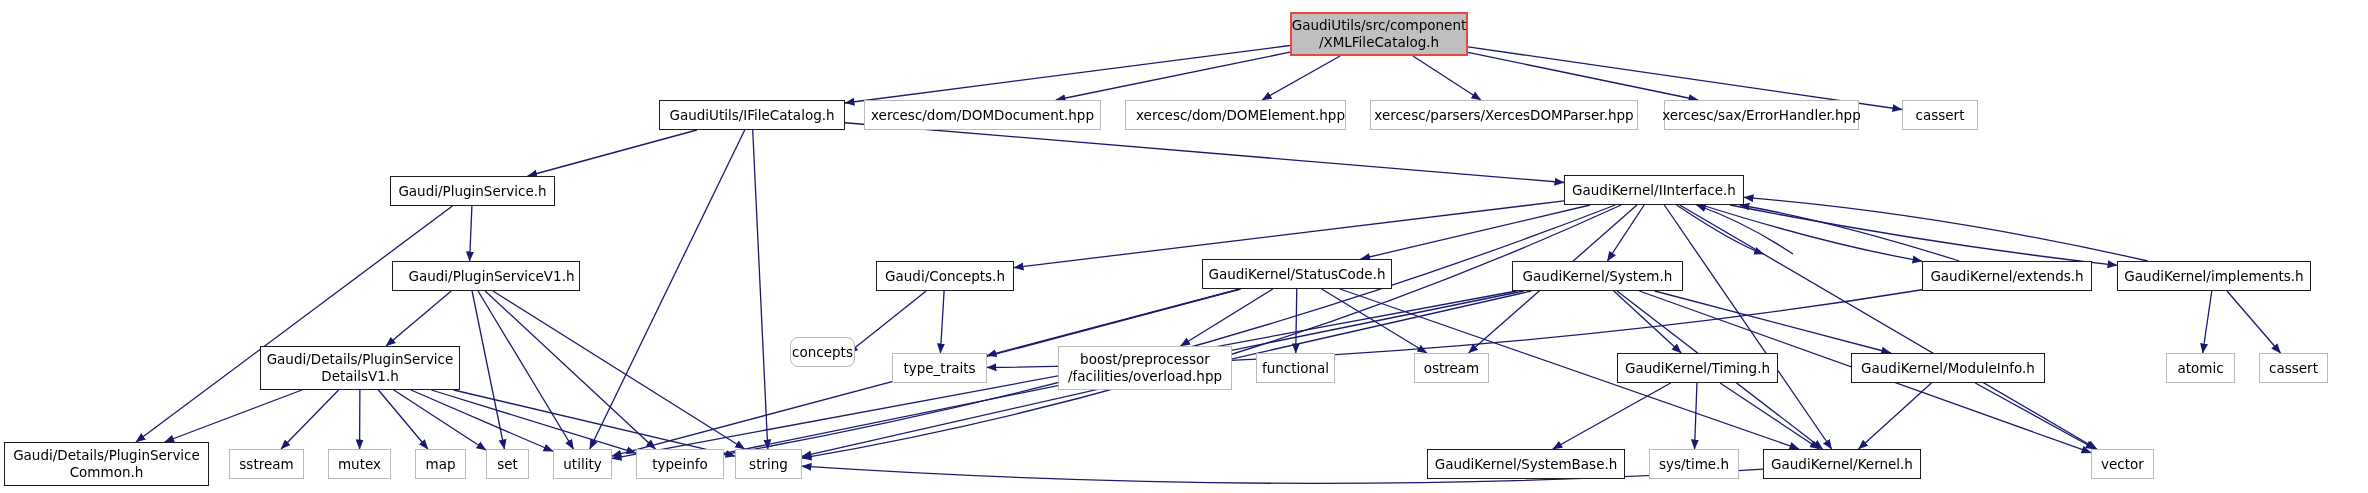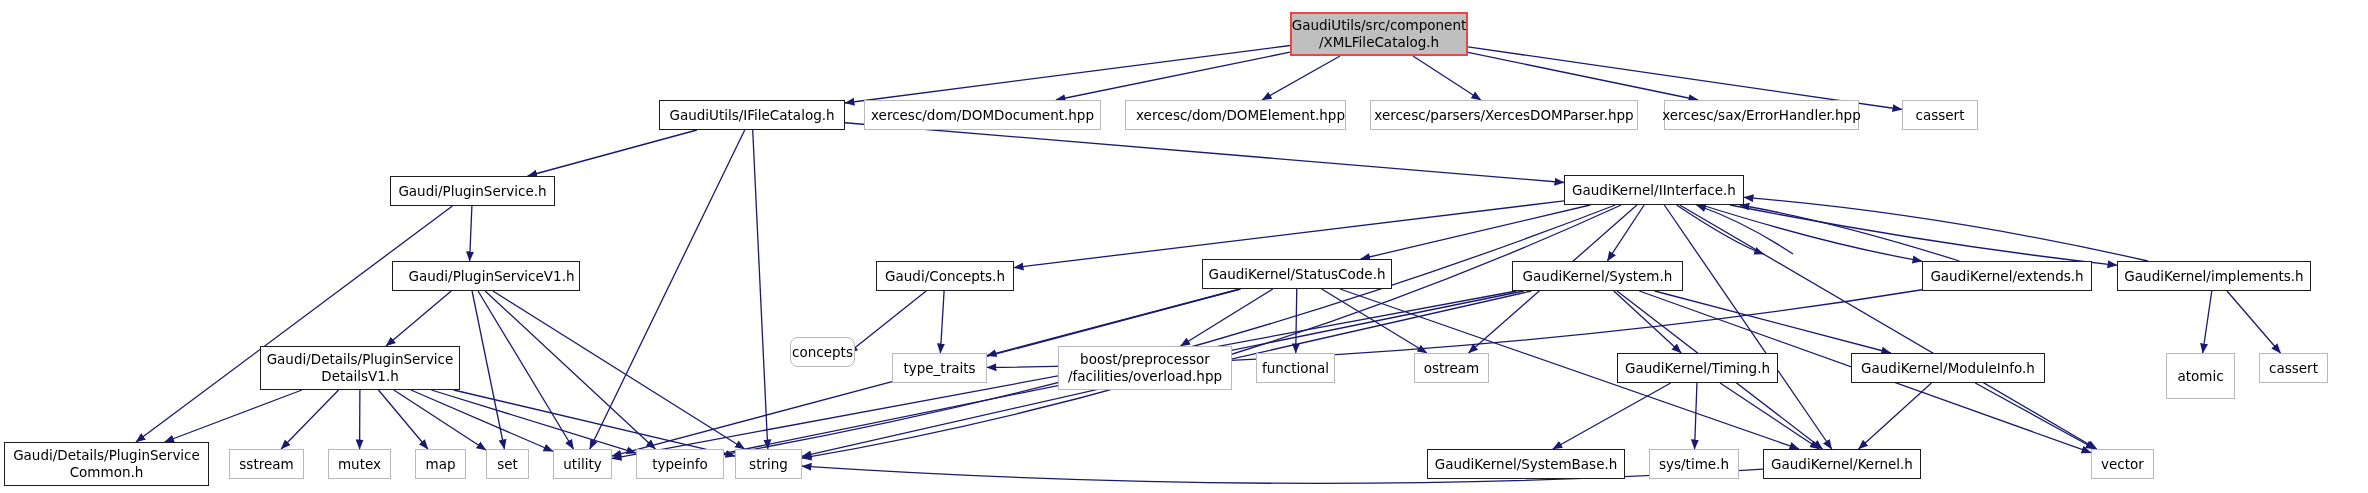--- a/index.html
+++ b/index.html
@@ -162,21 +162,21 @@
     </div>
     <div class="node plain" style="left: 1414px; top: 353px; width: 75px; height: 30px;">
       <span>ostream</span>
     </div>
     <div class="node doc" style="left: 1617px; top: 353px; width: 161px; height: 30px;">
       <span>GaudiKernel/Timing.h</span>
     </div>
     <div class="node doc" style="left: 1851px; top: 353px; width: 194px; height: 30px;">
       <span>GaudiKernel/ModuleInfo.h</span>
     </div>
-    <div class="node plain" style="left: 2166px; top: 353px; width: 69px; height: 46px;">
+    <div class="node plain" style="left: 2166px; top: 353px; width: 69px; height: 30px;">
       <span>atomic</span>
     </div>
     <div class="node plain" style="left: 2259px; top: 353px; width: 69px; height: 30px;">
       <span>cassert</span>
     </div>
     <div class="node doc" style="left: 4px; top: 442px; width: 205px; height: 44px;">
       <span>Gaudi/Details/PluginService</span>
       <span>Common.h</span>
     </div>
     <div class="node plain" style="left: 229px; top: 449px; width: 75px; height: 30px;">

